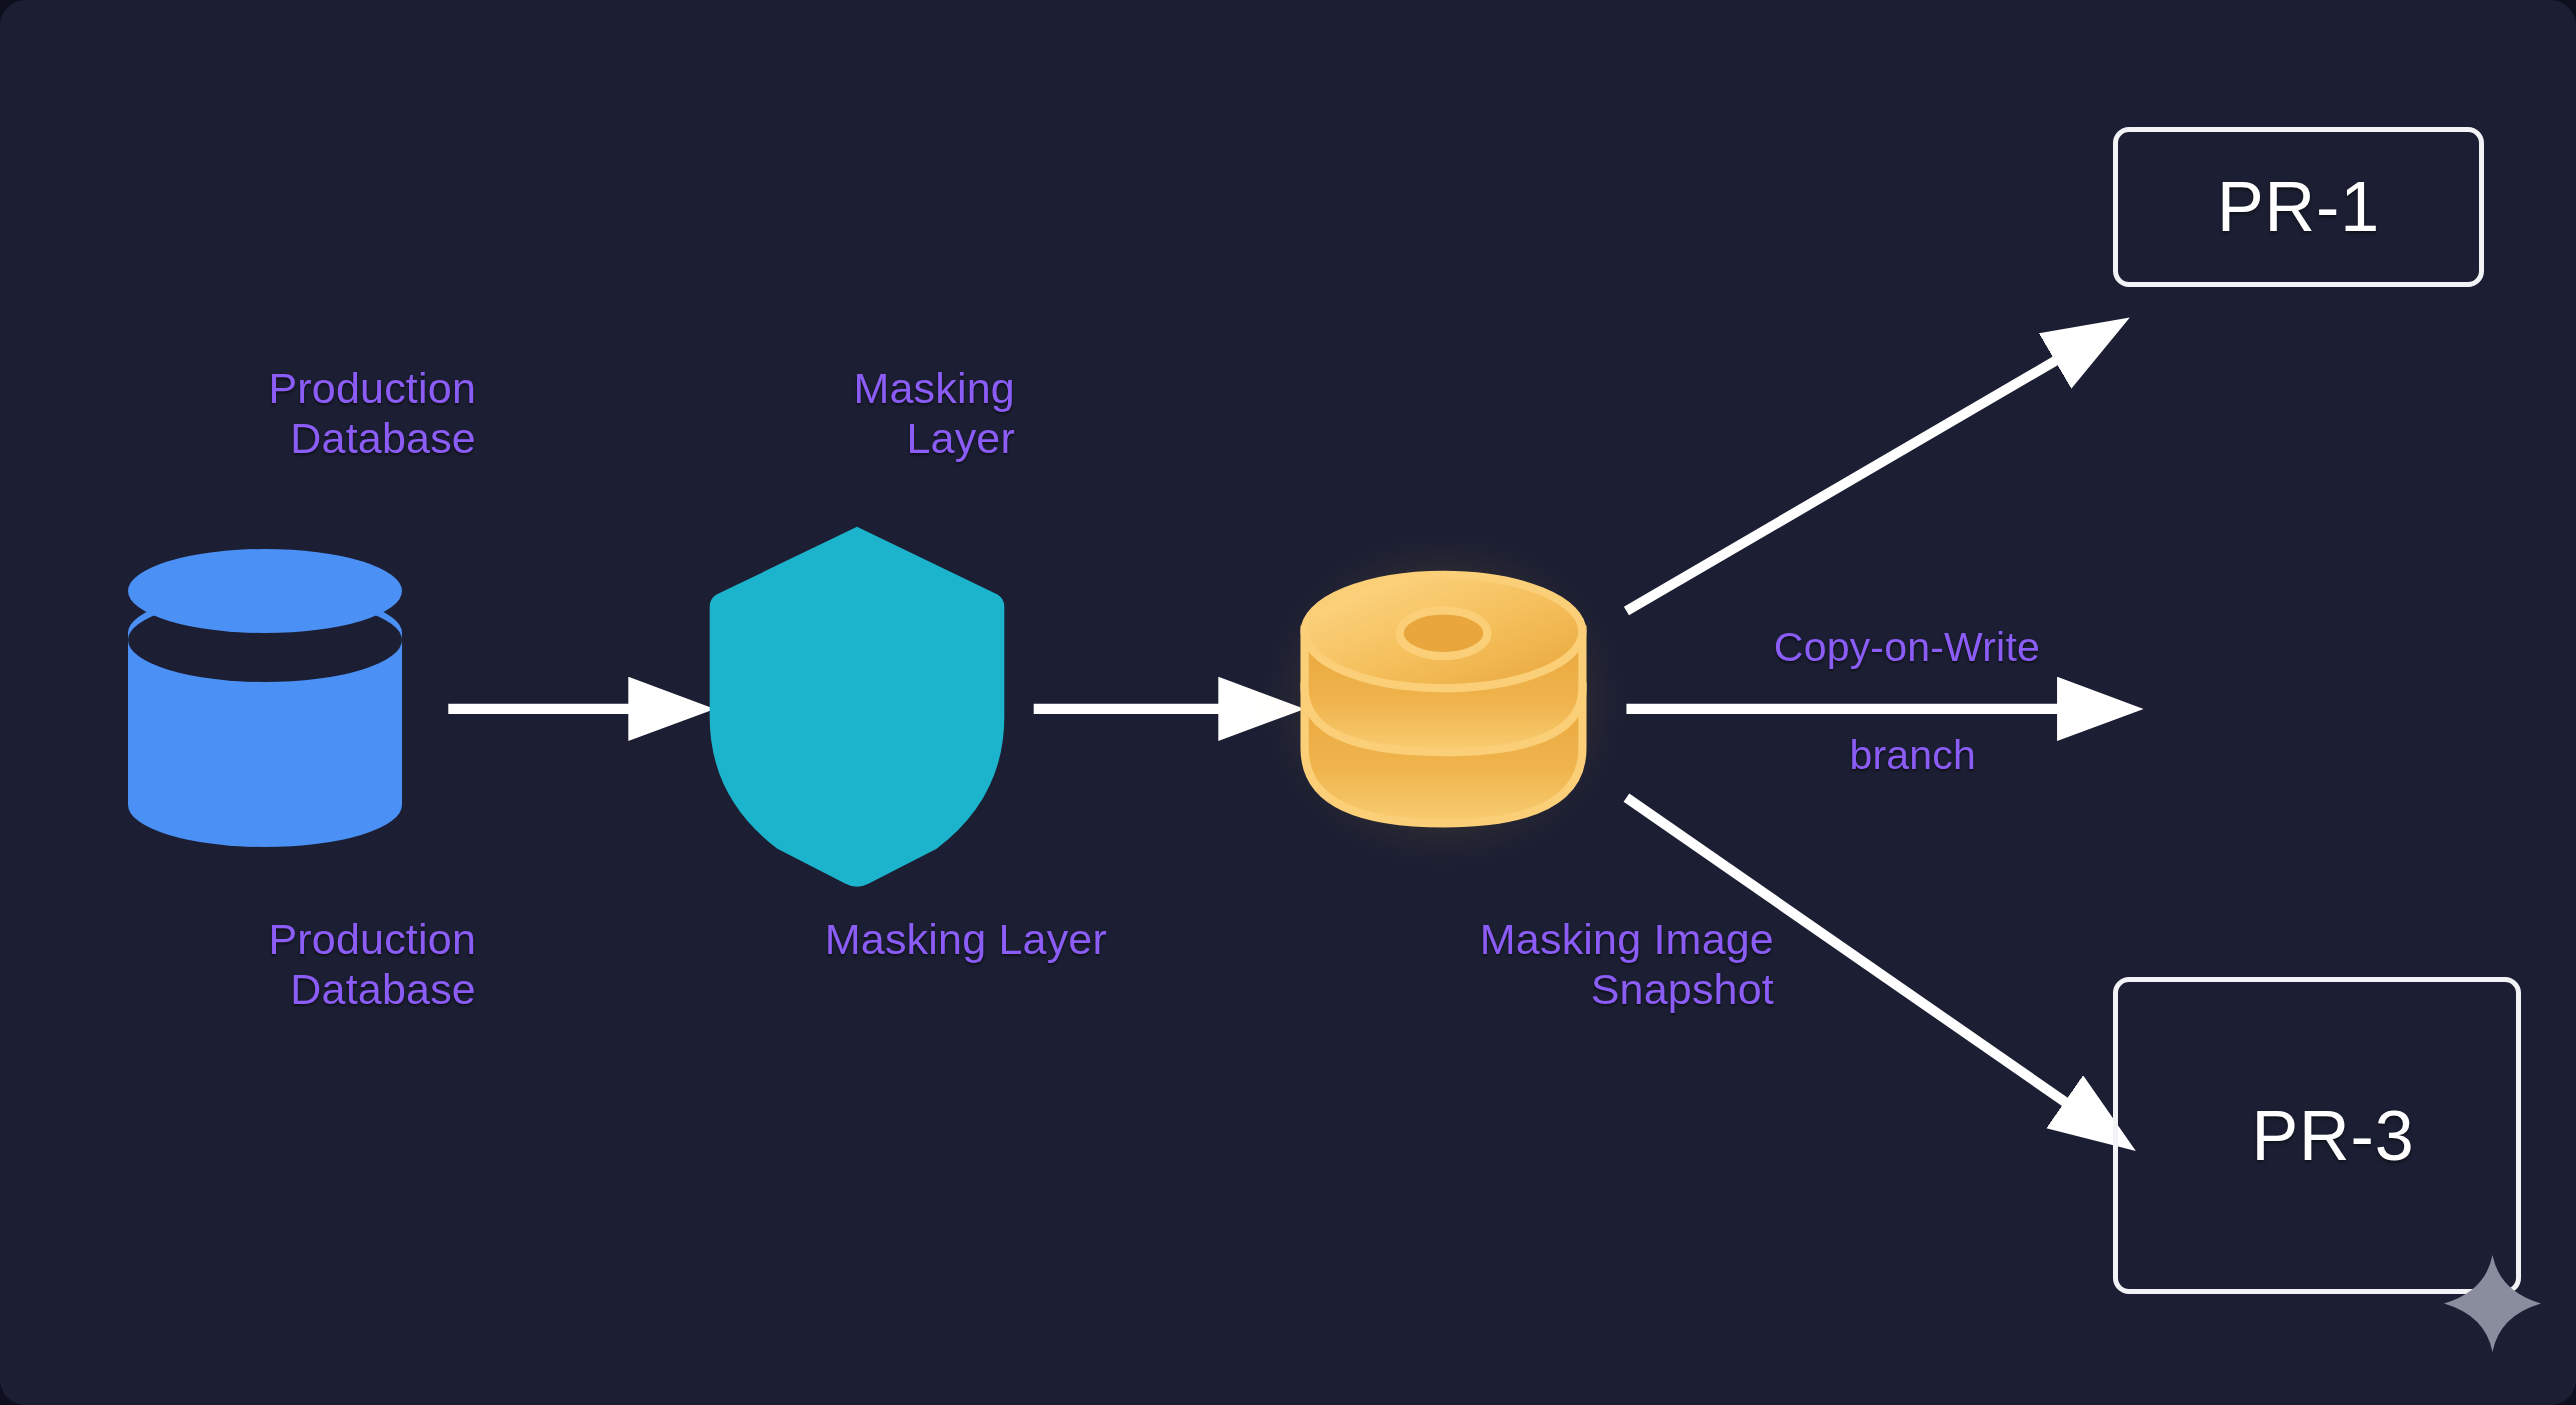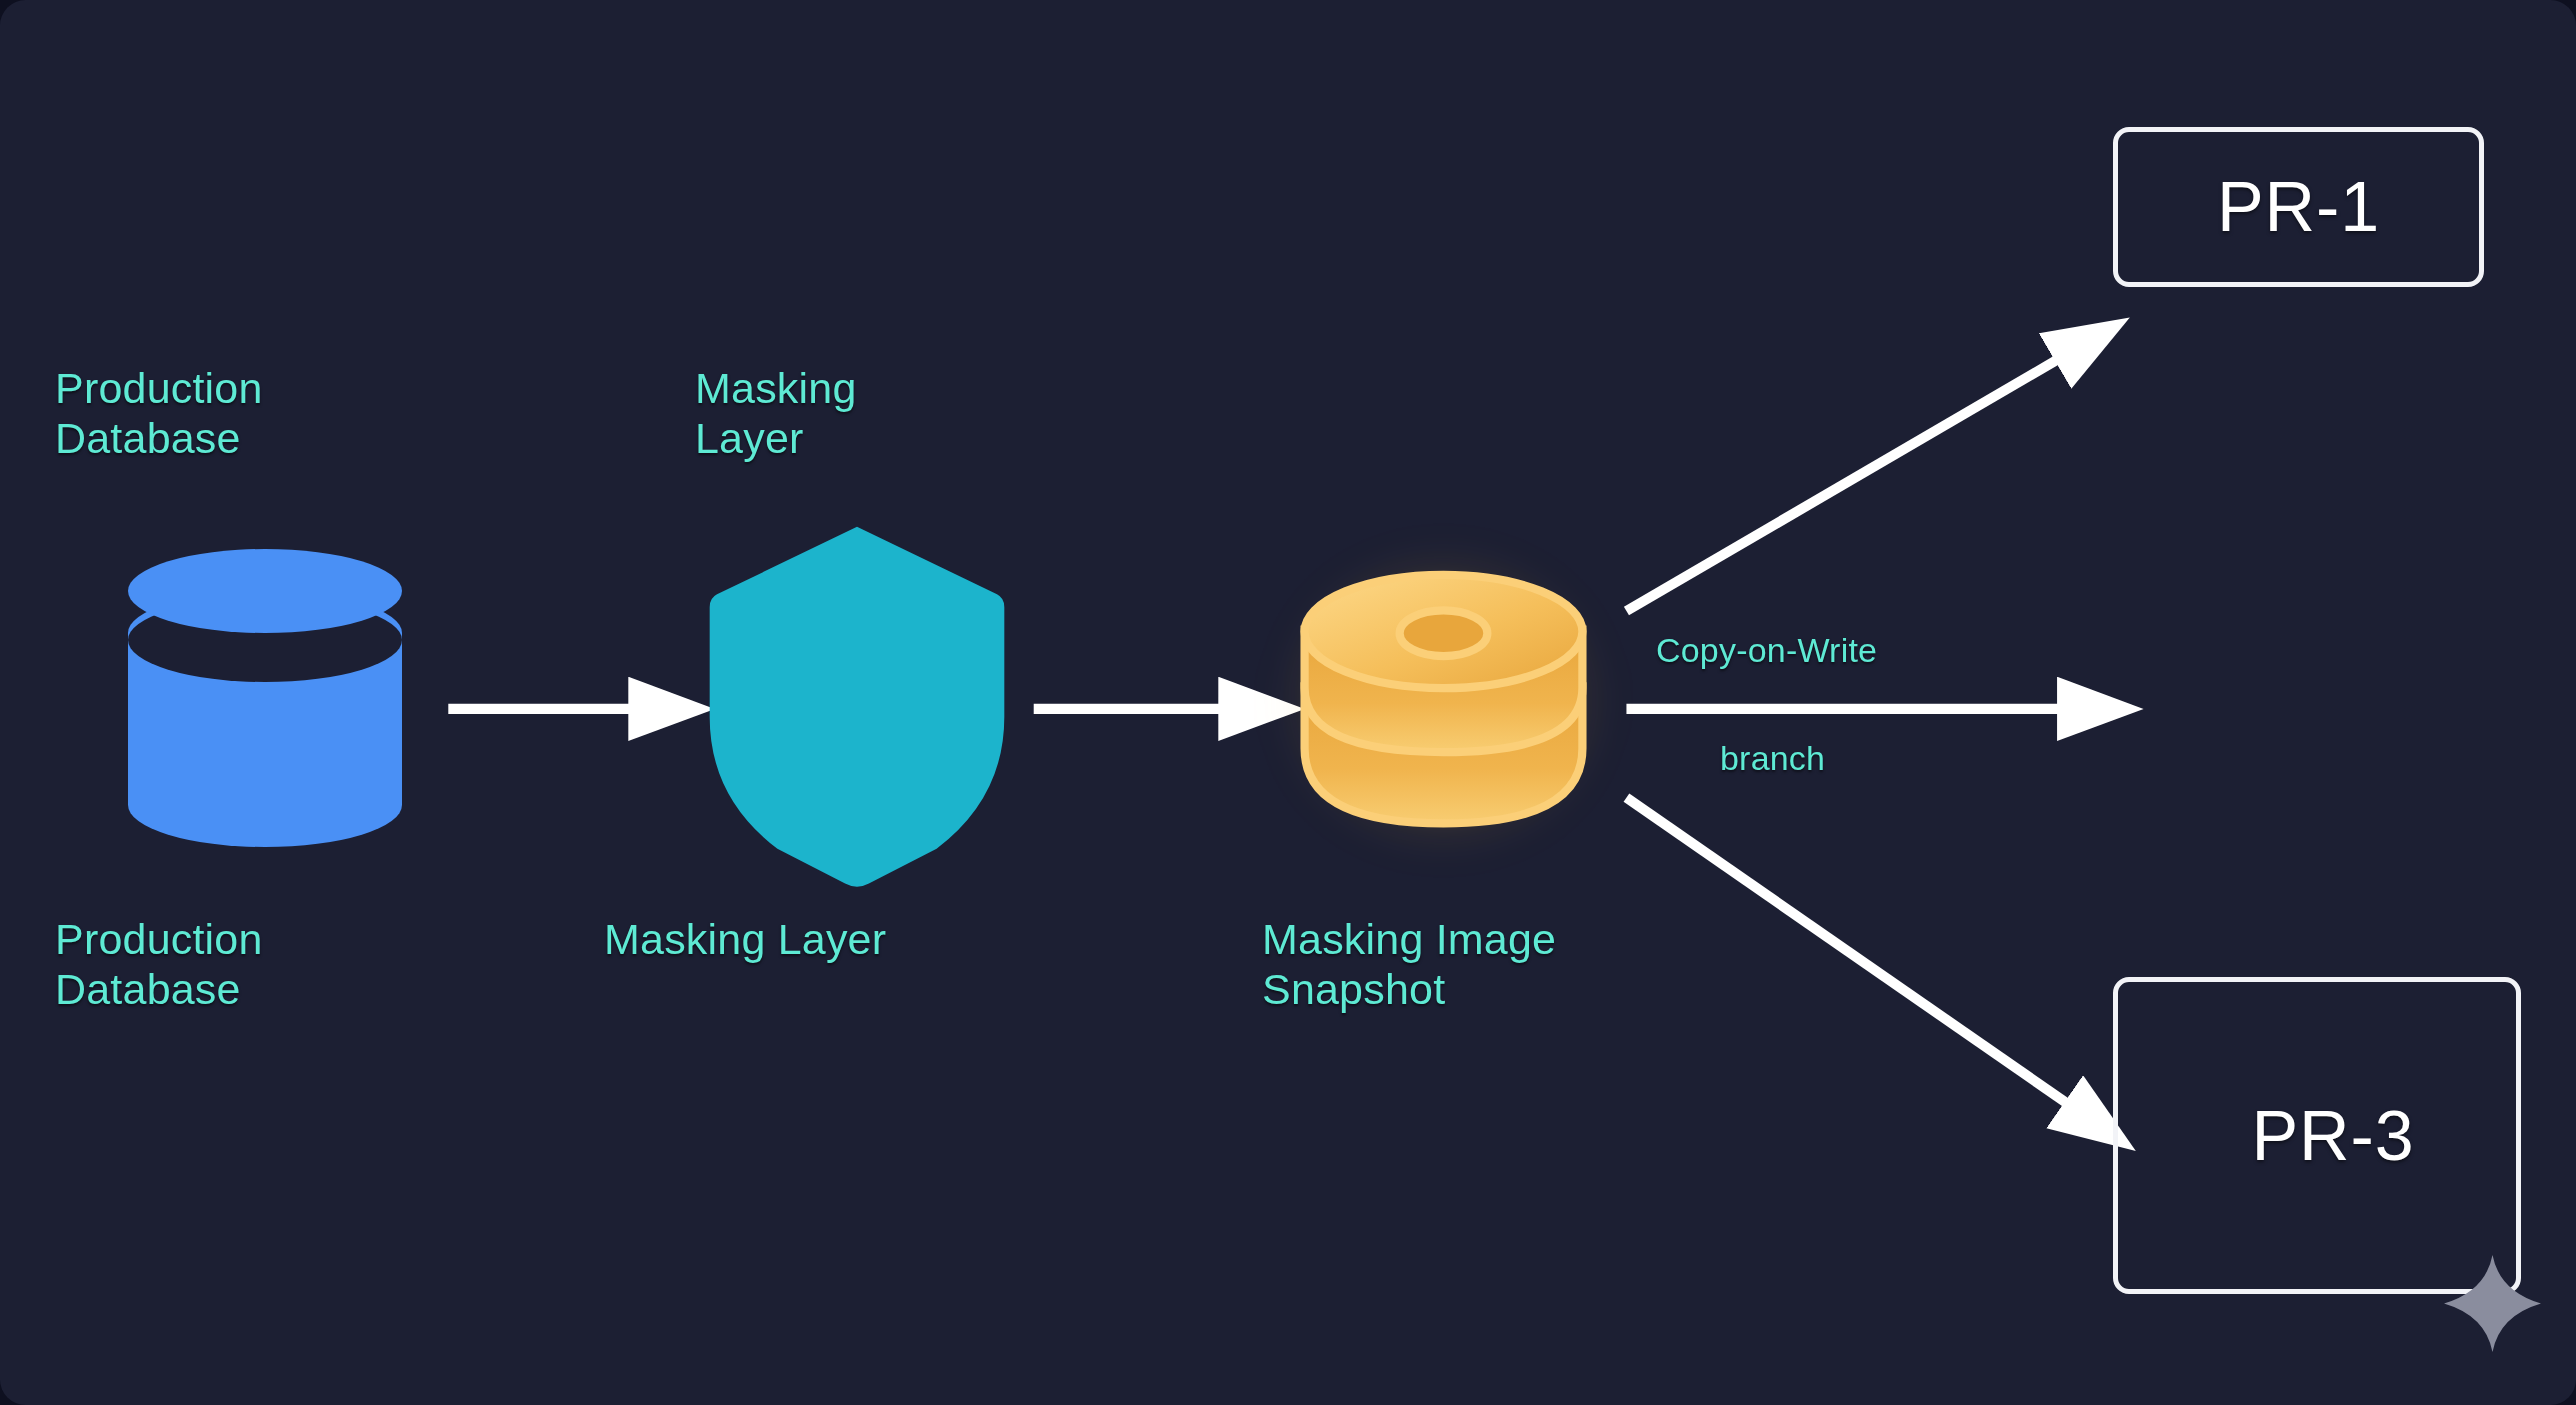--- a/index.html
+++ b/index.html
@@ -18,31 +18,31 @@
     position: relative;
     width: 2576px;
     height: 1405px;
     background: #1c1f33;
     border-radius: 25.6px;
     overflow: hidden;
   }
   
   .label {
     position: absolute;
-    color: #5eead4;
-    text-align: left;
+    color: #8b5cf6;
+    text-align: right;
     line-height: 1.16;
     white-space: pre-line;
     letter-spacing: 0.2px;
     text-shadow: 0 1.8px 2.7px rgba(0,0,0,0.55);
     user-select: none;
   }
   .label-top   { font-size: 43px; }
   .label-bot   { font-size: 43px; }
-  .label-edge  { font-size: 34px; margin-top: 7px; }
+  .label-edge  { font-size: 41px; }
 
   
   .node { position: absolute; }
 
   
   #db-node { left: 128px; top: 549px; width: 274px; height: 338px; }
   .cyl-body {
     position: absolute;
     left: 0; top: 42px;
     width: 274px; height: 256px;

